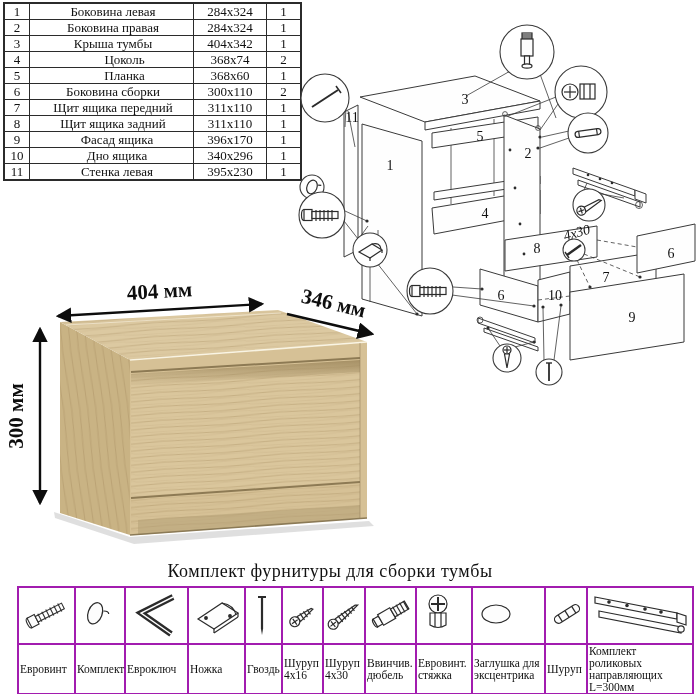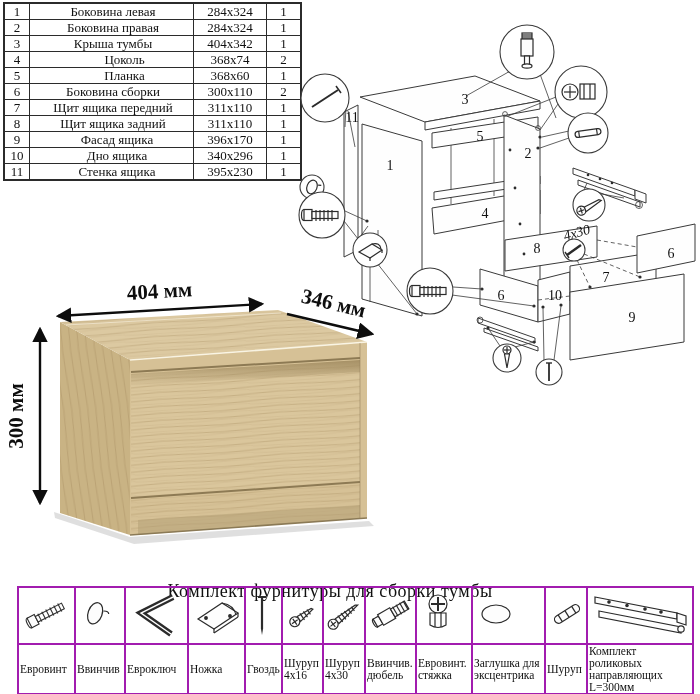--- a/index.html
+++ b/index.html
@@ -36,21 +36,21 @@
   .lead{stroke:#3a3a3a;stroke-width:0.8;fill:none;}
   .dash{stroke:#3a3a3a;stroke-width:0.8;fill:none;stroke-dasharray:4 3;}
   .callout{fill:#ffffff;stroke:#3a3a3a;stroke-width:1.1;}
   .ico{stroke:#2b2b2b;stroke-width:1.2;fill:#fdfdfd;}
   .dot{fill:#2b2b2b;}
   .plabel{font-family:"Liberation Serif",serif;font-size:14px;fill:#111;}
   .dimtext{font-family:"Liberation Serif",serif;font-size:21px;font-weight:bold;fill:#0d0d0d;}
 
   
   .hw-title{
-    position:absolute;left:0;top:581px;width:660px;text-align:center;
+    position:absolute;left:0;top:561px;width:660px;text-align:center;
     font-size:18px;letter-spacing:0.5px;
   }
   .hw-table{
     position:absolute;left:17px;top:586px;width:675px;
     border-collapse:collapse;table-layout:fixed;border:2px solid #2b2b2b;
   }
   .hw-table td{border:2px solid #a21caf;vertical-align:middle;padding:0 1px;}
   .hw-icon-cell{height:55px;}
   .hw-name-cell{height:33px;font-size:11.5px;line-height:12px;}
   .hw-qty-cell{height:20px;font-size:17px;}
@@ -115,21 +115,21 @@
         <td class="c-qty">1</td>
       </tr>
     <tr>
         <td class="c-num">10</td>
         <td class="c-name">Дно ящика</td>
         <td class="c-size">340x296</td>
         <td class="c-qty">1</td>
       </tr>
     <tr>
         <td class="c-num">11</td>
-        <td class="c-name">Стенка ящика</td>
+        <td class="c-name">Стенка левая</td>
         <td class="c-size">395x230</td>
         <td class="c-qty">1</td>
       </tr>
   </tbody>
 </table>
 
 <svg class="diagram-svg" width="412" height="392" viewBox="0 0 412 392">
 
   <polygon class="pnl" points="56,112 70,105 70,250 56,257"></polygon>
   <polygon class="pnl" points="72,97 187,76 252,101 137,122"></polygon>
@@ -537,21 +537,21 @@
               <circle cx="72" cy="23" r="1.2" fill="#2b2b2b"></circle>
               <polygon points="10,22 92,38 92,44 10,28"></polygon>
               <polygon points="88,24 97,27 97,36 88,33"></polygon>
               <circle cx="92" cy="40" r="3.2"></circle>
             </g>
           </svg>
     </td>
   </tr>
   <tr>
     <td class="hw-name-cell">Евровинт</td>
-    <td class="hw-name-cell">Ввинчив</td>
+    <td class="hw-name-cell">Комплект</td>
     <td class="hw-name-cell">Евроключ</td>
     <td class="hw-name-cell">Ножка</td>
     <td class="hw-name-cell">Гвоздь</td>
     <td class="hw-name-cell">Шуруп 4x16</td>
     <td class="hw-name-cell">Шуруп 4x30</td>
     <td class="hw-name-cell">Ввинчив. дюбель</td>
     <td class="hw-name-cell">Евровинт. стяжка</td>
     <td class="hw-name-cell">Заглушка для эксцентрика</td>
     <td class="hw-name-cell">Шуруп</td>
     <td class="hw-name-cell">Комплект роликовых направляющих L=300мм</td>

